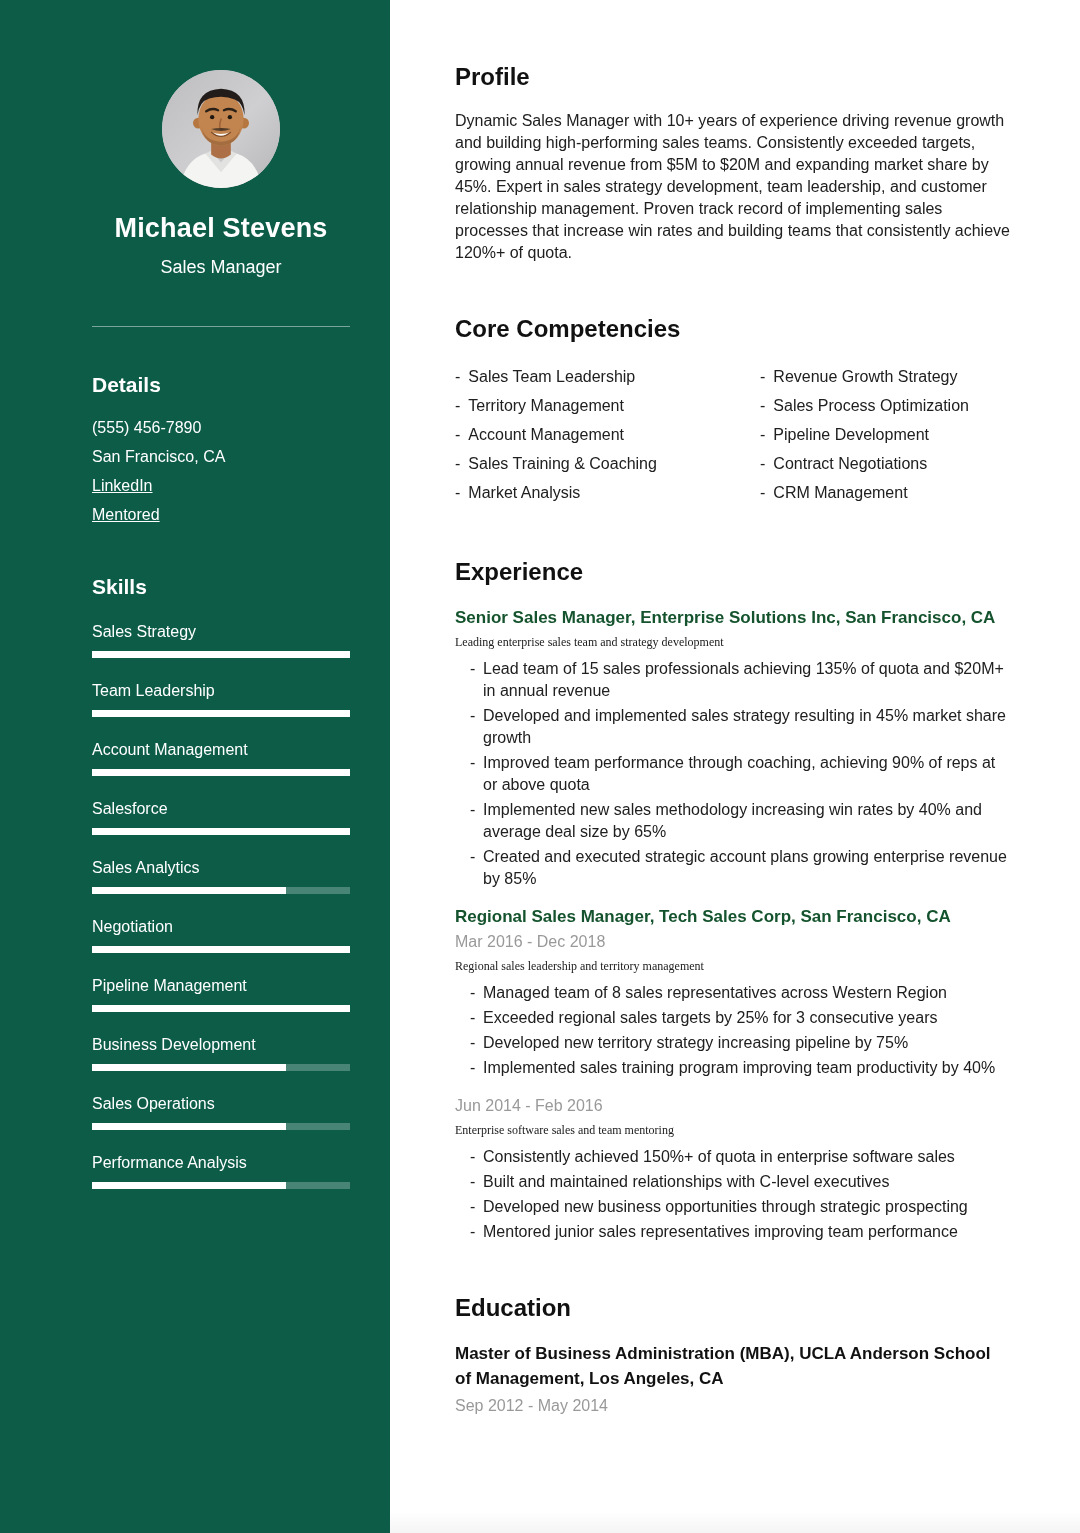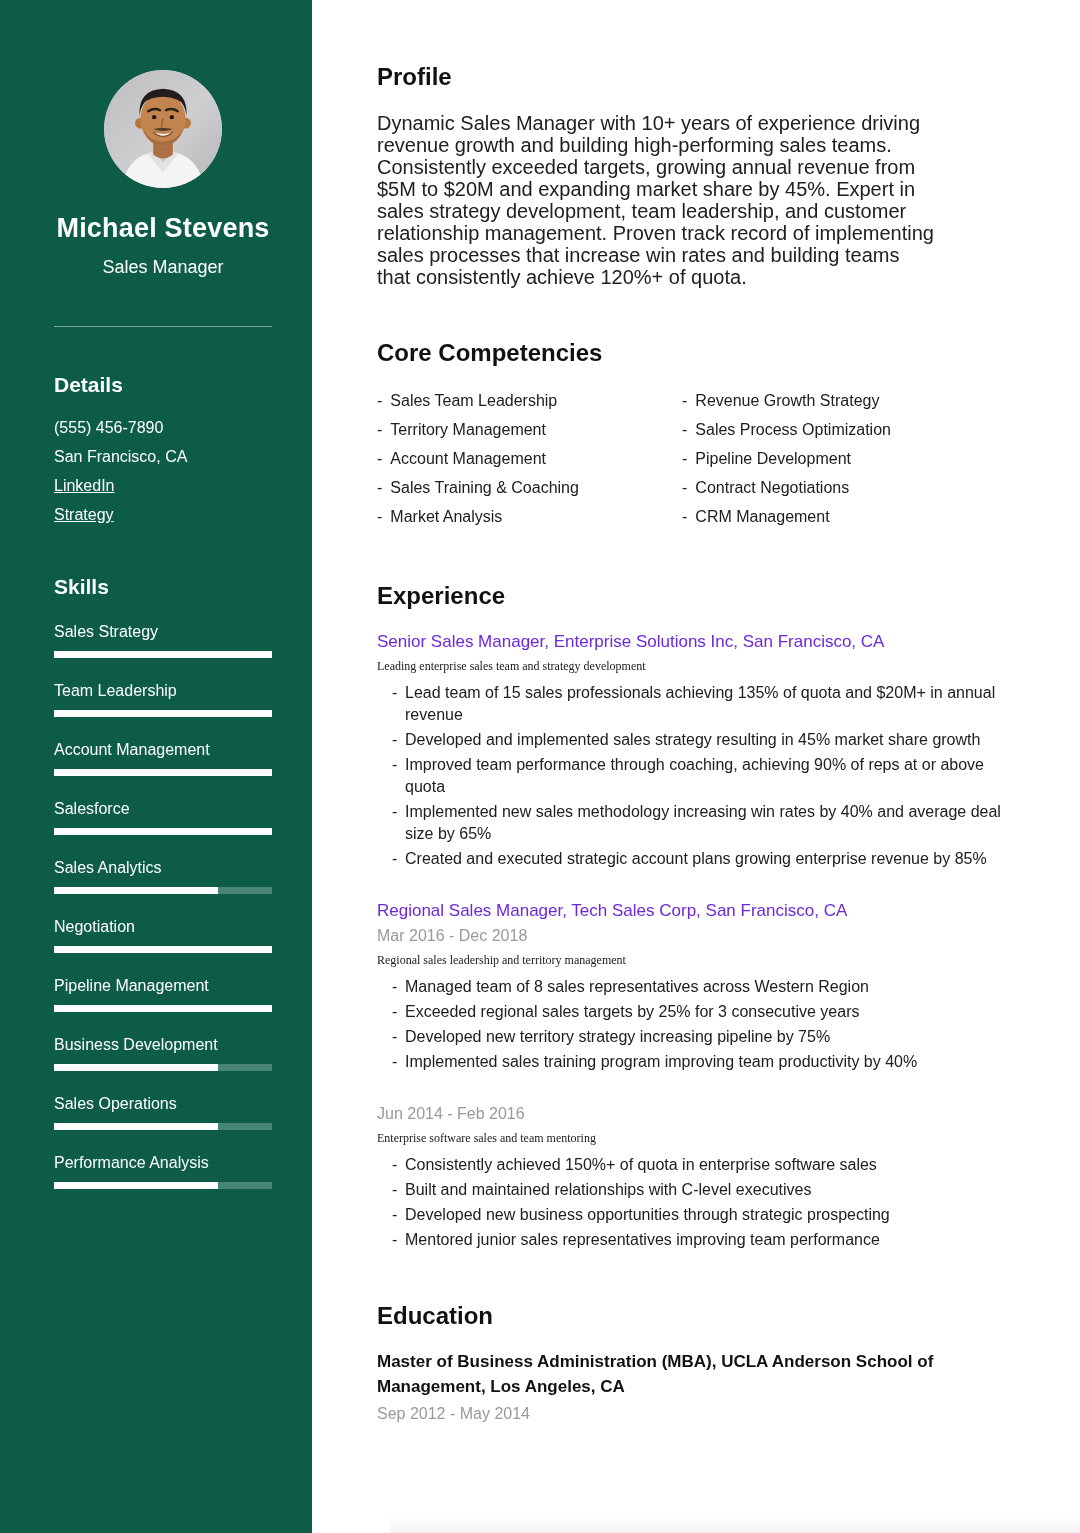--- a/index.html
+++ b/index.html
@@ -6,23 +6,23 @@
   html,body { margin:0; padding:0; }
   body {
     width:1080px; height:1533px; overflow:hidden;
     font-family:"Liberation Sans", sans-serif;
     background:#ffffff; color:#202020;
   }
   .page { display:flex; width:1080px; height:1533px; position:relative; }
 
   
   .sidebar {
-    width:312px; flex-shrink:0; height:100%;
+    width:390px; flex-shrink:0; height:100%;
     background:#0d5c48; color:#ffffff;
-    padding:70px 40px 40px 54px;
+    padding:70px 40px 40px 92px;
   }
   .photo {
     width:118px; height:118px; border-radius:50%;
     margin:0 auto; overflow:hidden; background:#c9c9cb;
   }
   .photo svg { display:block; width:100%; height:100%; }
   .name {
     margin:24px 0 0; text-align:center;
     font-size:27px; font-weight:bold; letter-spacing:.2px; line-height:32px;
   }
@@ -38,31 +38,31 @@
   .skill-fill { height:100%; background:#ffffff; }
 
   
   .main { flex:1; padding:62px 70px 0 65px; }
   .section { margin-top:50px; }
   .section:first-child { margin-top:0; }
   .section-heading {
     margin:0 0 18px; font-size:24px; font-weight:bold;
     color:#111111; line-height:30px;
   }
-  .profile-text { font-size:20px; line-height:22px; color:#202020; max-width:560px; }
+  .profile-text { font-size:16px; line-height:22px; color:#202020; max-width:560px; }
 
   .comp-columns { display:flex; }
   .comp-col-left { width:305px; flex-shrink:0; }
   .comp-col-right { flex:1; }
   .comp-item { font-size:16px; line-height:29px; }
   .comp-item::before { content:"-"; margin-right:8px; }
 
-  .job { margin-top:28px; }
+  .job { margin-top:14px; }
   .job:first-child { margin-top:4px; }
-  .job-title { font-size:17px; font-weight:normal; color:#6d28d9; line-height:25px; }
+  .job-title { font-size:17px; font-weight:bold; color:#14532d; line-height:25px; }
   .job-dates { font-size:16px; color:#999999; line-height:25px; }
   .job-summary { font-size:12px; line-height:25px;font-family:Liberation Serif, serif; }
   .job-bullets { margin:2px 0 0; padding:0 0 0 15px; list-style:none; }
   .job-bullets li {
     position:relative; padding-left:13px; margin-top:3px;
     font-size:16px; line-height:22px;
   }
   .job-bullets li::before { content:"-"; position:absolute; left:0; }
 
   .edu-degree { font-size:17px; font-weight:bold; color:#111111; line-height:25px; max-width:570px; }
@@ -128,21 +128,21 @@
     <h1 class="name">Michael Stevens</h1>
     <div class="subtitle">Sales Manager</div>
 
     <hr class="divider">
 
     <h2 class="side-heading">Details</h2>
     <div class="detail-row">(555) 456-7890</div>
     <div class="detail-row">San Francisco, CA</div>
     <div id="detail-links">
         <div class="detail-row"><a class="side-link">LinkedIn</a></div>
-        <div class="detail-row"><a class="side-link">Strategy</a></div>
+        <div class="detail-row"><a class="side-link">Mentored</a></div>
       </div>
 
     <h2 class="side-heading">Skills</h2>
     <div id="skills-list" class="skills-block">
         <div class="skill-row">
           <div class="skill-label">Sales Strategy</div>
           <div class="skill-track">
             <div class="skill-fill" style="width: 100%;"></div>
           </div>
         </div>

